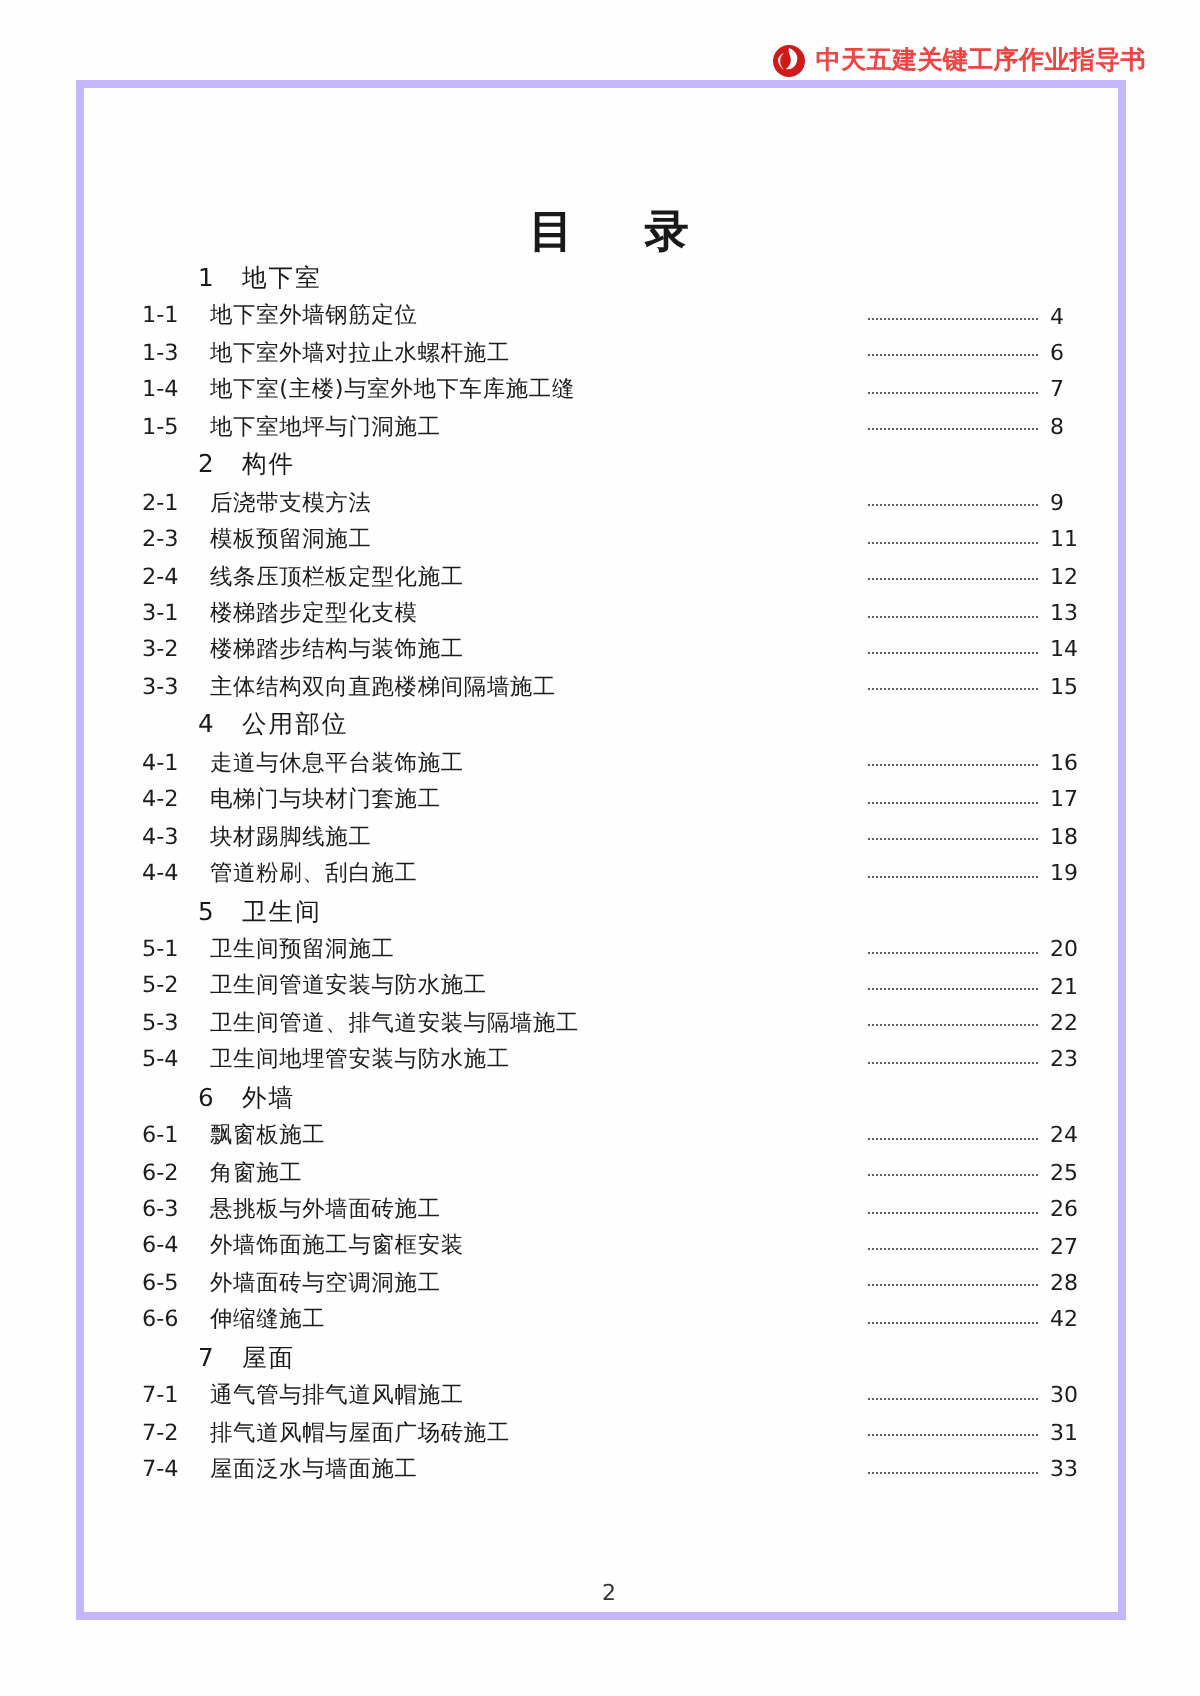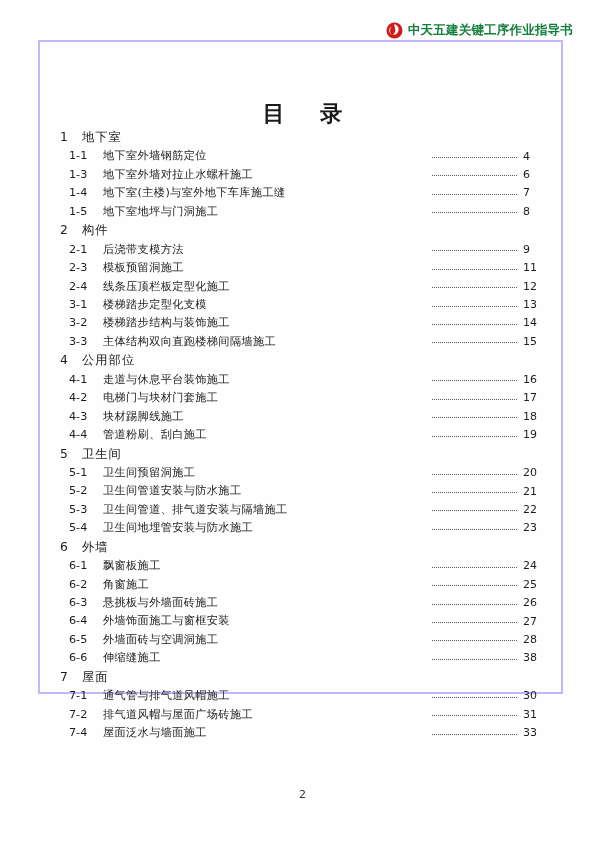--- a/index.html
+++ b/index.html
@@ -39,32 +39,32 @@
     height: 17px;
     margin-right: 5px;
     flex: none;
     display: block;
   }
   .logo-text {
     font-family: "DejaVu Sans", "Liberation Sans", sans-serif;
     font-size: 12.5px;
     font-weight: bold;
     letter-spacing: 0.2px;
-    color: #15803d;
+    color: #ef4444;
     white-space: nowrap;
     line-height: 1;
   }
   
   .frame {
     position: absolute;
     left: 38px;
     top: 40px;
     width: 525px;
-    height: 654px;
-    border: 2px solid #c4b5fd;
+    height: 770px;
+    border: 4px solid #c4b5fd;
     box-sizing: border-box;
     background: transparent;
   }
   
   .doc-title {
     position: absolute;
     left: 0;
     top: 57px;
     width: 525px;
     text-align: center;
@@ -82,20 +82,21 @@
     top: 85px;
     width: 485px;
   }
   .sec-head {
     font-size: 12.3px;
     color: #1a1a1a;
     line-height: 1;
     padding: 4.0px 0 3.4px 0;
     white-space: nowrap;
     letter-spacing: 0.1px;
+    margin-left: 37px;
   }
   .sec-head .sec-num {
     display: inline-block;
     width: 22px;
   }
   .sec-head .sec-name {
     letter-spacing: 1.0px;
   }
   .entry {
     display: flex;
@@ -338,21 +339,21 @@
           <span class="e-title">外墙面砖与空调洞施工</span>
           <span class="e-spacer"></span>
           <span class="e-dots" style="flex: 0 0 85px;"></span>
           <span class="e-page">28</span>
         </div>
         <div class="entry">
           <span class="e-num">6-6</span>
           <span class="e-title">伸缩缝施工</span>
           <span class="e-spacer"></span>
           <span class="e-dots" style="flex: 0 0 85px;"></span>
-          <span class="e-page">38</span>
+          <span class="e-page">42</span>
         </div>
         <div class="sec-head"><span class="sec-num">7</span><span class="sec-name">屋面</span></div>
         <div class="entry">
           <span class="e-num">7-1</span>
           <span class="e-title">通气管与排气道风帽施工</span>
           <span class="e-spacer"></span>
           <span class="e-dots" style="flex: 0 0 85px;"></span>
           <span class="e-page">30</span>
         </div>
         <div class="entry">

